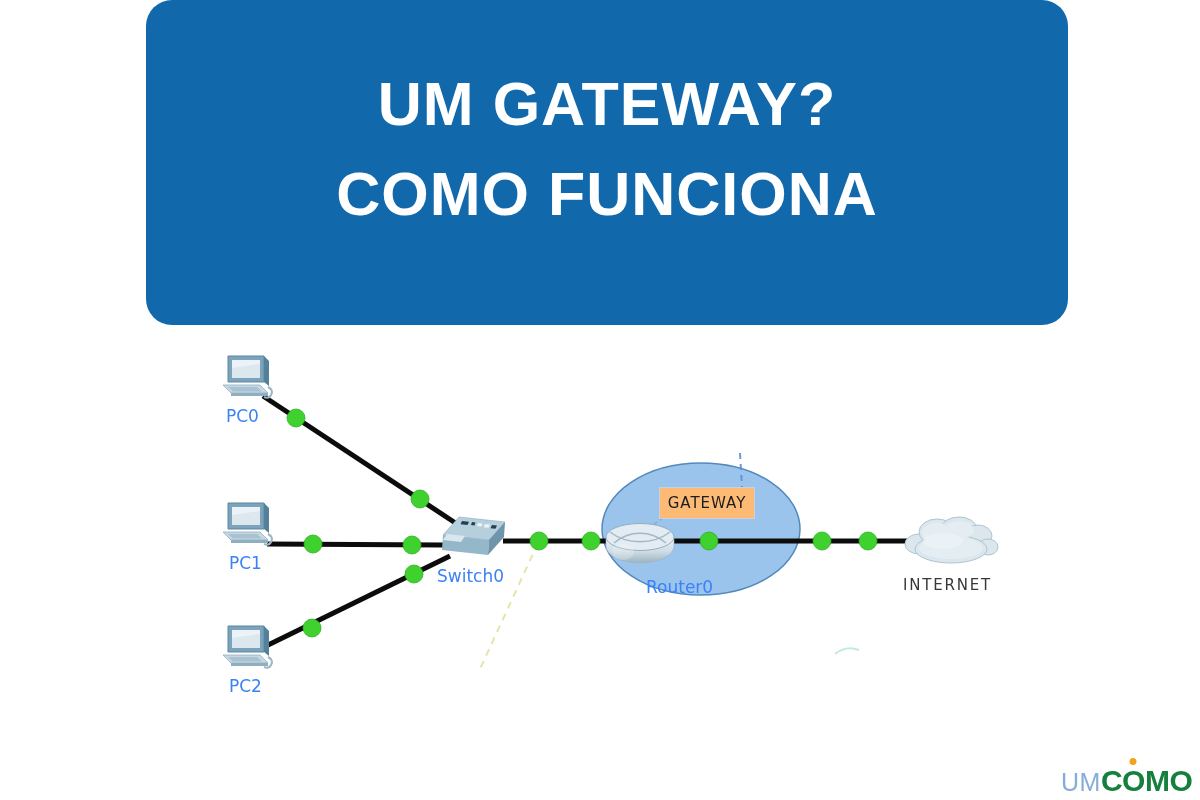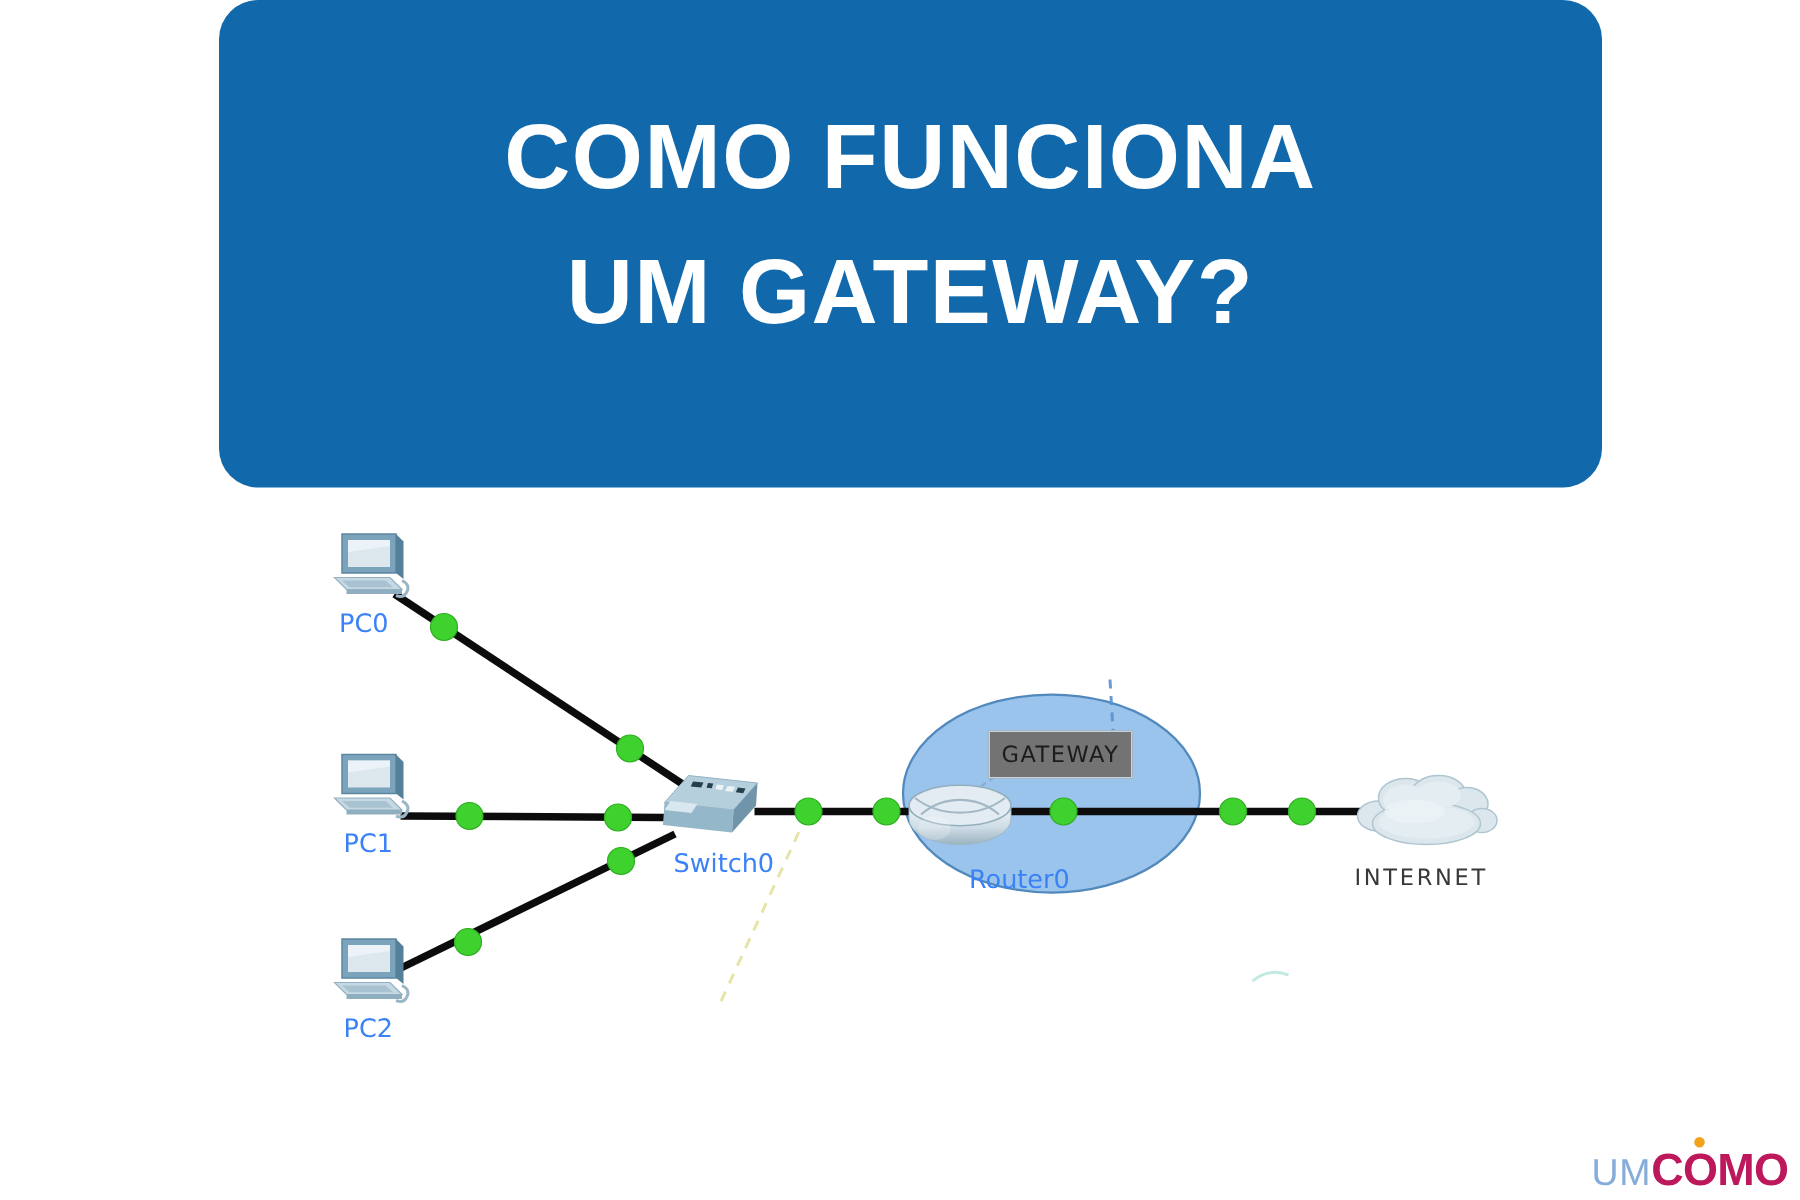--- a/index.html
+++ b/index.html
@@ -20,49 +20,49 @@
   }
   
   .diagram-svg{position:absolute;left:0;top:0;}
   .node-label{
     position:absolute;font-family:"DejaVu Sans",sans-serif;
     font-size:17px;color:#3b82f6;white-space:nowrap;
   }
   .lbl-pc0{left:226px;top:406px;}
   .lbl-pc1{left:229px;top:553px;text-align:center;}
   .lbl-pc2{left:229px;top:676px;}
-  .lbl-switch0{left:449px;top:566px;}
+  .lbl-switch0{left:437px;top:566px;}
   .lbl-router0{left:606px;top:577px;margin-left:40px;}
   .lbl-internet{left:903px;top:576px;font-size:15px;letter-spacing:1.8px;color:#383838;}
   .gateway-box{
     position:absolute;left:659px;top:487px;width:94px;height:30px;
-    background:#737373;border:1px solid #c6d2de;
+    background:#fdba74;border:1px solid #c6d2de;
     display:flex;align-items:center;justify-content:center;
     font-family:"DejaVu Sans",sans-serif;font-size:15px;letter-spacing:1px;color:#1c1c1c;
   }
   
   .logo{
     position:absolute;left:1061px;top:741px;
     display:flex;align-items:baseline;white-space:nowrap;
   }
   .logo-um{font-size:25px;font-weight:400;color:#85add8;letter-spacing:0.5px;margin-top:27px;}
-  .logo-como{font-size:30px;font-weight:bold;color:#be185d;letter-spacing:-0.5px;text-align:center;}
+  .logo-como{font-size:30px;font-weight:bold;color:#15803d;letter-spacing:-0.5px;text-align:center;}
   .logo-o-wrap{position:relative;display:inline-block;}
   .logo-accent{
     position:absolute;top:-6px;left:50%;transform:translateX(-50%);
     width:7px;height:7px;border-radius:50%;background:#f2a21d;
   }
 </style>
 </head>
 <body>
 
 <div class="banner">
   <div class="banner-inner">
+    <div class="banner-line">UM GATEWAY?</div>
     <div class="banner-line">COMO FUNCIONA</div>
-    <div class="banner-line">UM GATEWAY?</div>
   </div>
 </div>
 
 <svg class="diagram-svg" width="1200" height="800" viewBox="0 0 1200 800">
   <defs>
     <linearGradient id="gradRouter" x1="0" y1="0" x2="0" y2="1">
       <stop offset="0" stop-color="#eff5f8"></stop>
       <stop offset="0.55" stop-color="#cfdde6"></stop>
       <stop offset="1" stop-color="#9cb3c0"></stop>
     </linearGradient>

